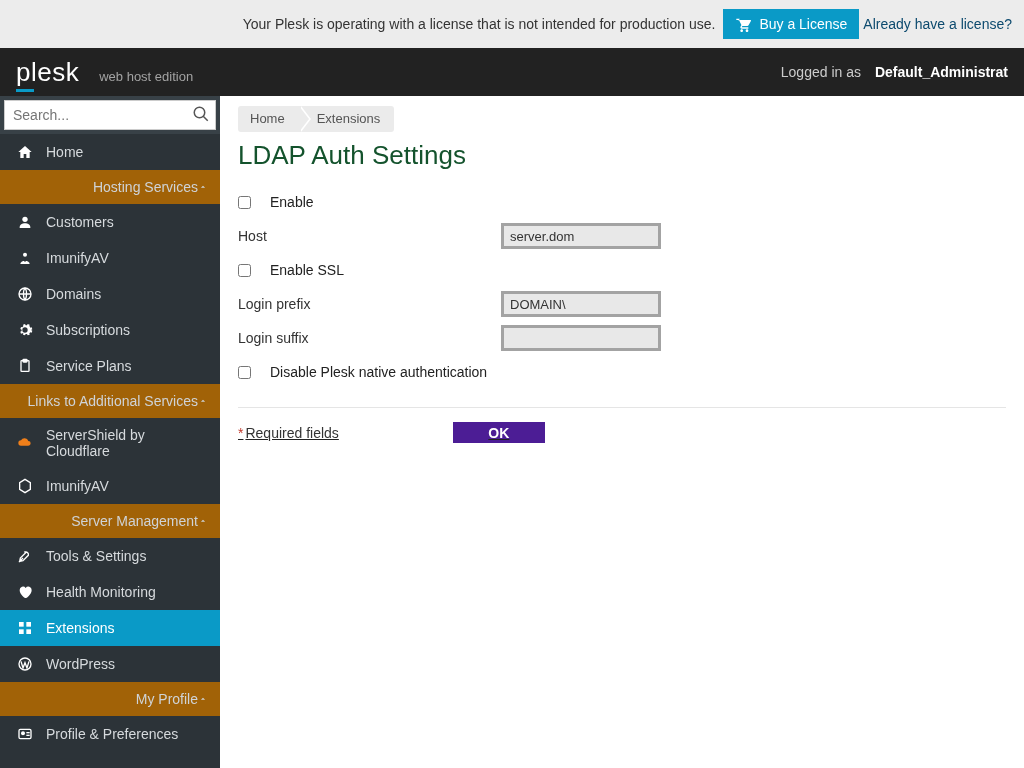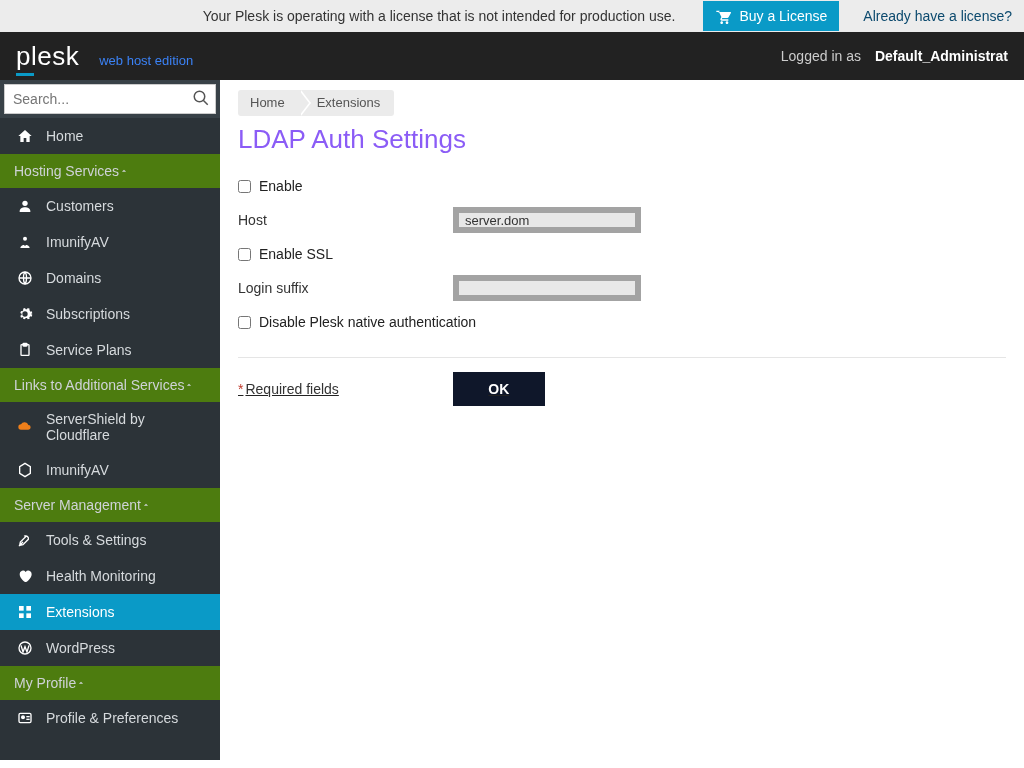--- a/index.html
+++ b/index.html
@@ -1,77 +1,77 @@
 <!DOCTYPE html>
 <html><head>
 <meta charset="utf-8">
 <style>
   * { box-sizing: border-box; margin: 0; padding: 0; }
   body { font-family: "Helvetica Neue", Arial, sans-serif; font-size: 14px; color: #222; width: 1024px; height: 768px; overflow: hidden; background: #fff; }
 
   
-  .license-banner { background: #ececec; height: 32px; display: flex; align-items: center; justify-content: flex-end; padding: 0 12px; gap: 24px; }
+  .license-banner { background: #ececec; height: 48px; display: flex; align-items: center; justify-content: flex-end; padding: 0 12px; gap: 4px; }
   .license-banner .msg { color: #333; font-size: 14px; margin-right: 4px; }
   .buy-btn { background: #0a9ac7; color: #fff; border: none; height: 30px; padding: 4px 12px; display: inline-flex; align-items: center; gap: 8px; cursor: pointer; font-size: 14px; }
   .buy-btn svg { fill: #fff; }
   .link { color: #0c4a6e; text-decoration: none; cursor: pointer; }
 
   
   .topbar { background: #222; color: #fff; height: 48px; display: flex; align-items: center; padding: 0 16px; justify-content: space-between; }
   .brand { display: flex; align-items: baseline; gap: 20px; }
   .brand-logo { font-size: 26px; font-weight: 400; letter-spacing: 0.5px; color: #fff; position: relative; }
   .brand-logo::after { content: ""; position: absolute; left: 0; bottom: -4px; width: 18px; height: 3px; background: #0a9ac7; }
-  .brand-edition { color: #3b82f6; font-size: 13px; }
+  .brand-edition { color: #a3a3a3; font-size: 13px; }
   .login-info { color: #ccc; font-size: 14px; display:flex; align-items:center; gap:14px;}
   .login-info .user { color: #fff; font-weight: 600; }
 
   .app { display: flex; height: calc(768px - 40px - 48px); }
 
   
   .sidebar { width: 220px; background: #2c3338; color: #d6dadd; display: flex; flex-direction: column; overflow-y: auto; }
   .search-wrap { padding: 4px; background: #384147; }
   .search { position: relative; }
   .search input { width: 100%; height: 30px; border: 1px solid #ccc; padding: 4px 30px 4px 8px; font-size: 14px; }
   .search .icon { position: absolute; right: 6px; top: 5px; color: #555; }
 
   .nav-item { display: flex; align-items: center; gap: 12px; padding: 9px 16px; cursor: pointer; color: #d6dadd; }
   .nav-item .icon { width: 18px; height: 18px; display: inline-flex; align-items: center; justify-content: center; color: #fff; }
   .nav-item.active { background: #0a9ac7; color: #fff; }
   .nav-item.active .icon { color: #fff; }
   .nav-item .label { flex: 1; font-size: 14px; }
 
-  .nav-section { display: flex; align-items: center; justify-content: flex-start; padding: 9px 12px 9px 14px; background: #4d7c0f; color: #cfd3d7; font-size: 14px; cursor: pointer; }
+  .nav-section { display: flex; align-items: center; justify-content: flex-end; padding: 9px 12px 9px 22px; background: #a16207; color: #cfd3d7; font-size: 14px; cursor: pointer; }
 
   .orange-icon { color: #ef7f1a; }
 
   
   .main { flex: 1; background: #fff; padding: 10px 18px 18px 18px; overflow-y: auto; }
   .breadcrumb { display: flex; align-items: center; gap: 0; margin-bottom: 8px; }
   .crumb { position: relative; background: #ebebeb; color: #555; height: 26px; line-height: 26px; padding: 0 14px 0 18px; font-size: 13px; cursor: pointer; }
   .crumb:first-child { padding-left: 12px; border-radius: 3px 0 0 3px; }
   .crumb::after { content: ""; position: absolute; right: -10px; top: 0; width: 0; height: 0; border-top: 13px solid transparent; border-bottom: 13px solid transparent; border-left: 10px solid #ebebeb; z-index: 2; }
   .crumb::before { content: ""; position: absolute; right: -12px; top: 0; width: 0; height: 0; border-top: 13px solid transparent; border-bottom: 13px solid transparent; border-left: 10px solid #fff; z-index: 1; }
   .crumb:last-child::after, .crumb:last-child::before { display: none; }
   .crumb:last-child { border-radius: 0 3px 3px 0; }
 
-  h1.page-title { font-size: 26px; font-weight: 400; color: #8b5cf6; margin: 6px 0 14px 0; }
+  h1.page-title { font-size: 26px; font-weight: 400; color: #14532d; margin: 6px 0 14px 0; }
 
   .form-row { display: flex; align-items: center; min-height: 34px; margin-bottom: 0; }
   .form-row .lbl { width: 215px; color: #333; font-size: 14px; }
   .form-row .ctrl { flex: 0 0 auto; }
-  .form-row.checkbox { gap: 8px; }
+  .form-row.checkbox { gap: 19px; }
   .form-row.checkbox input { margin: 0; }
-  .text-input { width: 188px; height: 26px; background: #e8e8e8; border: 6px solid #a3a3a3; padding: 2px 6px; font-size: 13px; color: #333; }
+  .text-input { width: 160px; height: 26px; background: #e8e8e8; border: 3px solid #a3a3a3; padding: 2px 6px; font-size: 13px; color: #333; margin-left: 48px; }
 
   .divider { border: none; border-top: 1px solid #e5e5e5; margin: 18px 0 14px 0; }
 
   .form-footer { display: flex; align-items: center; text-decoration: underline; }
   .req { color: #333; font-size: 14px; }
   .req .ast { color: #c0392b; margin-right: 2px;}
-  .ok-btn { margin-left: 114px; background: #0f172a; color: #fff; border: none; width: 92px; height: 34px; font-size: 14px; font-weight: 600; cursor: pointer; }
+  .ok-btn { margin-left: 114px; background: #4c1d95; color: #fff; border: none; width: 92px; height: 21px; font-size: 14px; font-weight: 600; cursor: pointer; }
 
   svg { display: block; }
 </style>
 </head>
 <body>
 
 <div class="license-banner">
   <span class="msg">Your Plesk is operating with a license that is not intended for production use.</span>
   <button class="buy-btn">
     <span class="icon">
@@ -280,20 +280,24 @@
     <div class="form-row">
       <span class="lbl">Host</span>
       <span class="ctrl"><input class="text-input" type="text" value="server.dom" style=""></span>
     </div>
 
     <div class="form-row checkbox">
       <input type="checkbox" style="">
       <span>Enable SSL</span>
     </div>
 
+    <div class="form-row">
+      <span class="lbl">Login prefix</span>
+      <span class="ctrl"><input class="text-input" type="text" value="DOMAIN\" style=""></span>
+    </div>
 
     <div class="form-row">
       <span class="lbl">Login suffix</span>
       <span class="ctrl"><input class="text-input" type="text" value="" style=""></span>
     </div>
 
     <div class="form-row checkbox">
       <input type="checkbox" style="">
       <span>Disable Plesk native authentication</span>
     </div>

